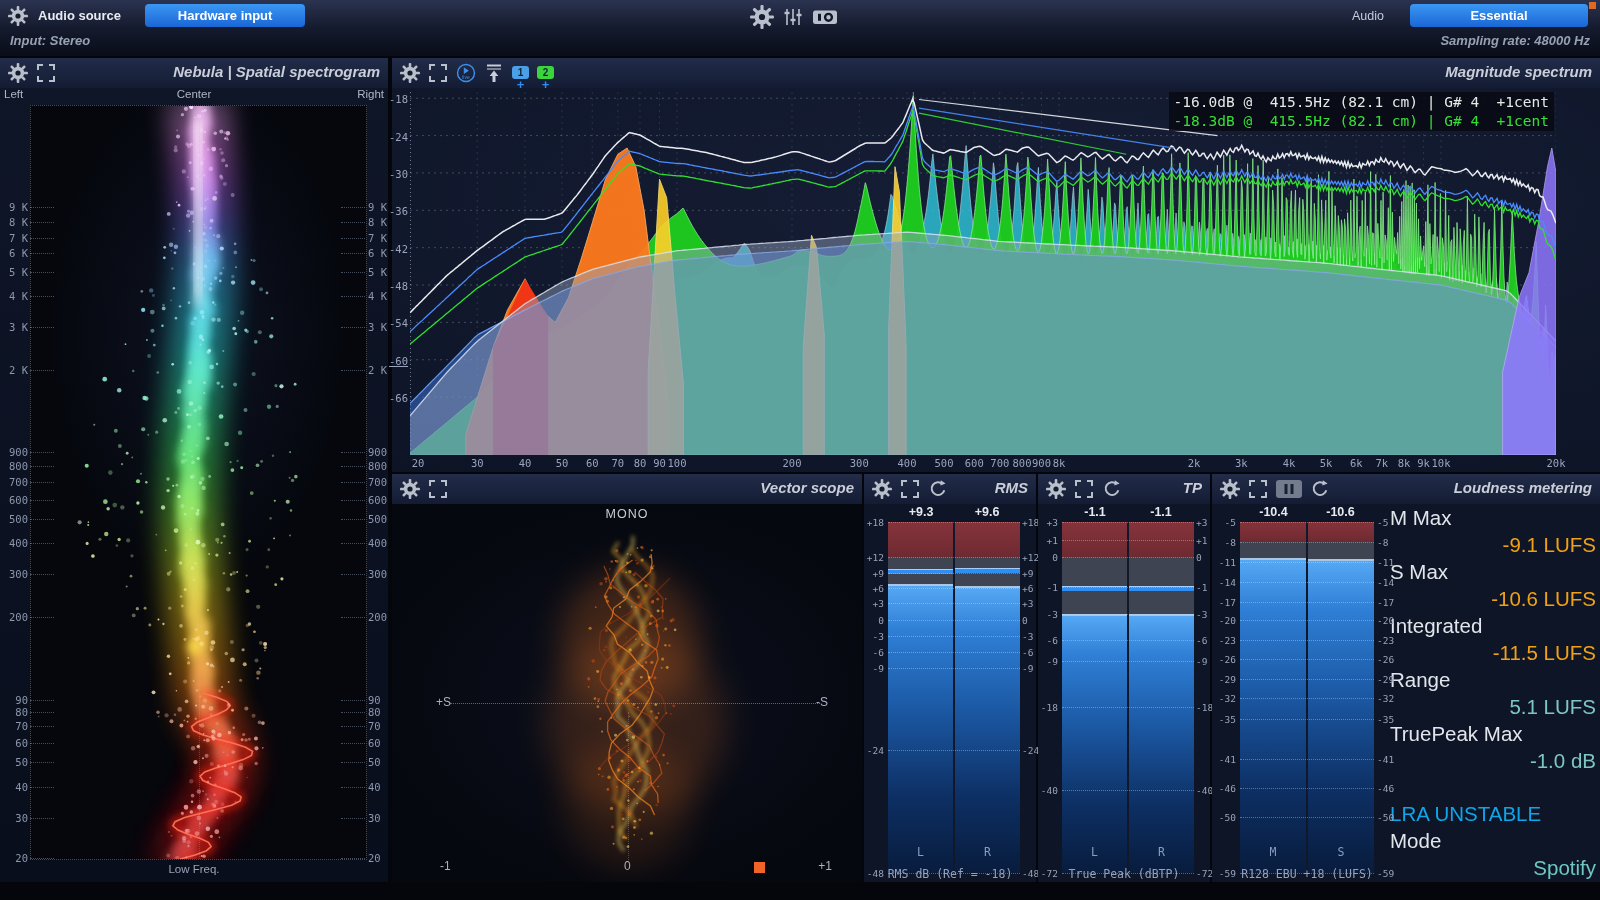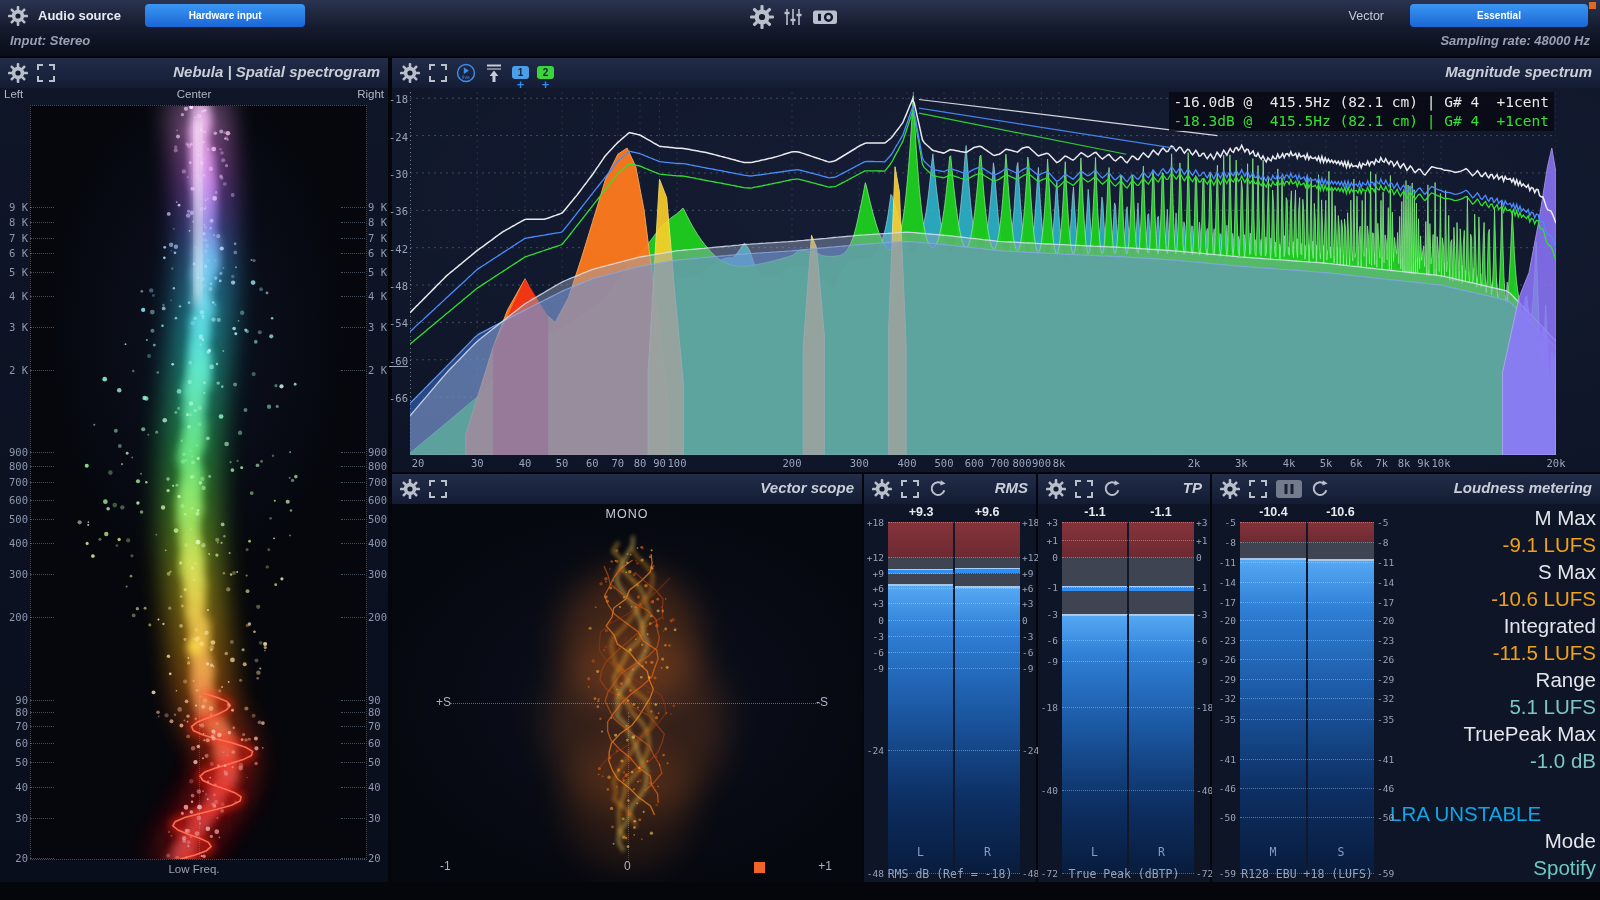--- a/index.html
+++ b/index.html
@@ -3,21 +3,21 @@
 <meta charset="utf-8">
 <style>
   html,body{margin:0;padding:0;background:#04060c;}
   .screen{position:relative;width:1600px;height:900px;background:#04060c;overflow:hidden;
           font-family:"Liberation Sans",sans-serif;color:#cfd4de;}
   
   .topbar{position:absolute;left:0;top:0;width:1600px;height:56px;
           background:linear-gradient(180deg,#2a3350 0%,#151b2e 50%,#090d18 100%);}
   .tb-left{position:absolute;left:8px;top:4px;display:flex;align-items:center;gap:10px;}
   .tb-label{font-size:13px;font-weight:bold;color:#e8ebf2;}
-  .blue-btn{height:23px;border:none;border-radius:4px;color:#fff;font-weight:bold;font-size:10px;
+  .blue-btn{height:23px;border:none;border-radius:4px;color:#fff;font-weight:bold;font-size:13px;
             background:linear-gradient(180deg,#3b97f2,#1a66d6);font-family:inherit;cursor:pointer;}
   .hw-btn{width:160px;margin-left:14px;}
   .ess-btn{width:178px;}
   .tb-center{position:absolute;left:750px;top:5px;display:flex;align-items:center;gap:9px;}
   .tb-right{position:absolute;right:12px;top:4px;display:flex;align-items:center;gap:26px;}
   .layout-label{font-size:12.5px;color:#c5ccda;}
   .tb-row2-left{position:absolute;left:10px;top:33px;font-size:13px;font-weight:bold;font-style:italic;color:#98a0b4;}
   .tb-row2-right{position:absolute;right:10px;top:33px;font-size:13px;font-weight:bold;font-style:italic;color:#98a0b4;}
   .orange-dot{position:absolute;right:4px;top:2px;width:7px;height:7px;background:#e06820;}
   
@@ -92,21 +92,21 @@
   .mgrid{position:absolute;left:0;width:100%;border-top:1px dotted rgba(215,225,240,.38);}
   .chan{position:absolute;bottom:14px;width:100%;text-align:center;font-family:"DejaVu Sans Mono",monospace;
         font-size:11.5px;color:#8b9cc0;}
   .mfooter{position:absolute;bottom:1px;left:0;right:0;text-align:center;
            font-family:"DejaVu Sans Mono",monospace;font-size:11.5px;color:#94a2bc;}
   #loud-panel .mfooter{right:auto;width:190px;}
   .pausebtn{width:26px;height:18px;background:#737c8c;border-radius:3px;display:flex;
             align-items:center;justify-content:center;}
   
   .stats{position:absolute;left:178px;top:30px;right:4px;font-size:20.5px;line-height:27px;}
-  .slabel{color:#e2e6ec;text-align:right;}
+  .slabel{color:#e2e6ec;text-align:left;}
   .svalue{text-align:right;}
   .sgap{height:26px;}
   .salert{text-align:left;}
 </style>
 </head>
 <body>
 
 <div class="screen">
 
   <header class="topbar">
@@ -159,21 +159,21 @@
         </span>
       <span class="icon io">
           <svg viewBox="0 0 26 20">
             <rect x="1" y="3.5" width="24" height="13.5" rx="2.5" fill="#b9c0cc"></rect>
             <rect x="6" y="6.8" width="3" height="7" fill="#10182a"></rect>
             <circle cx="16.5" cy="10.3" r="3.4" fill="none" stroke="#10182a" stroke-width="2.4"></circle>
           </svg>
         </span>
     </div>
     <div class="tb-right">
-      <span class="layout-label">Vector</span>
+      <span class="layout-label">Audio</span>
       <button class="blue-btn ess-btn">Essential</button>
     </div>
     <span class="orange-dot"></span>
     <div class="tb-row2-left">Input: Stereo</div>
     <div class="tb-row2-right">Sampling rate: 48000 Hz</div>
   </header>
 
   <section class="panel" id="spatial-panel">
     <div class="phead">
       <span class="icon">

